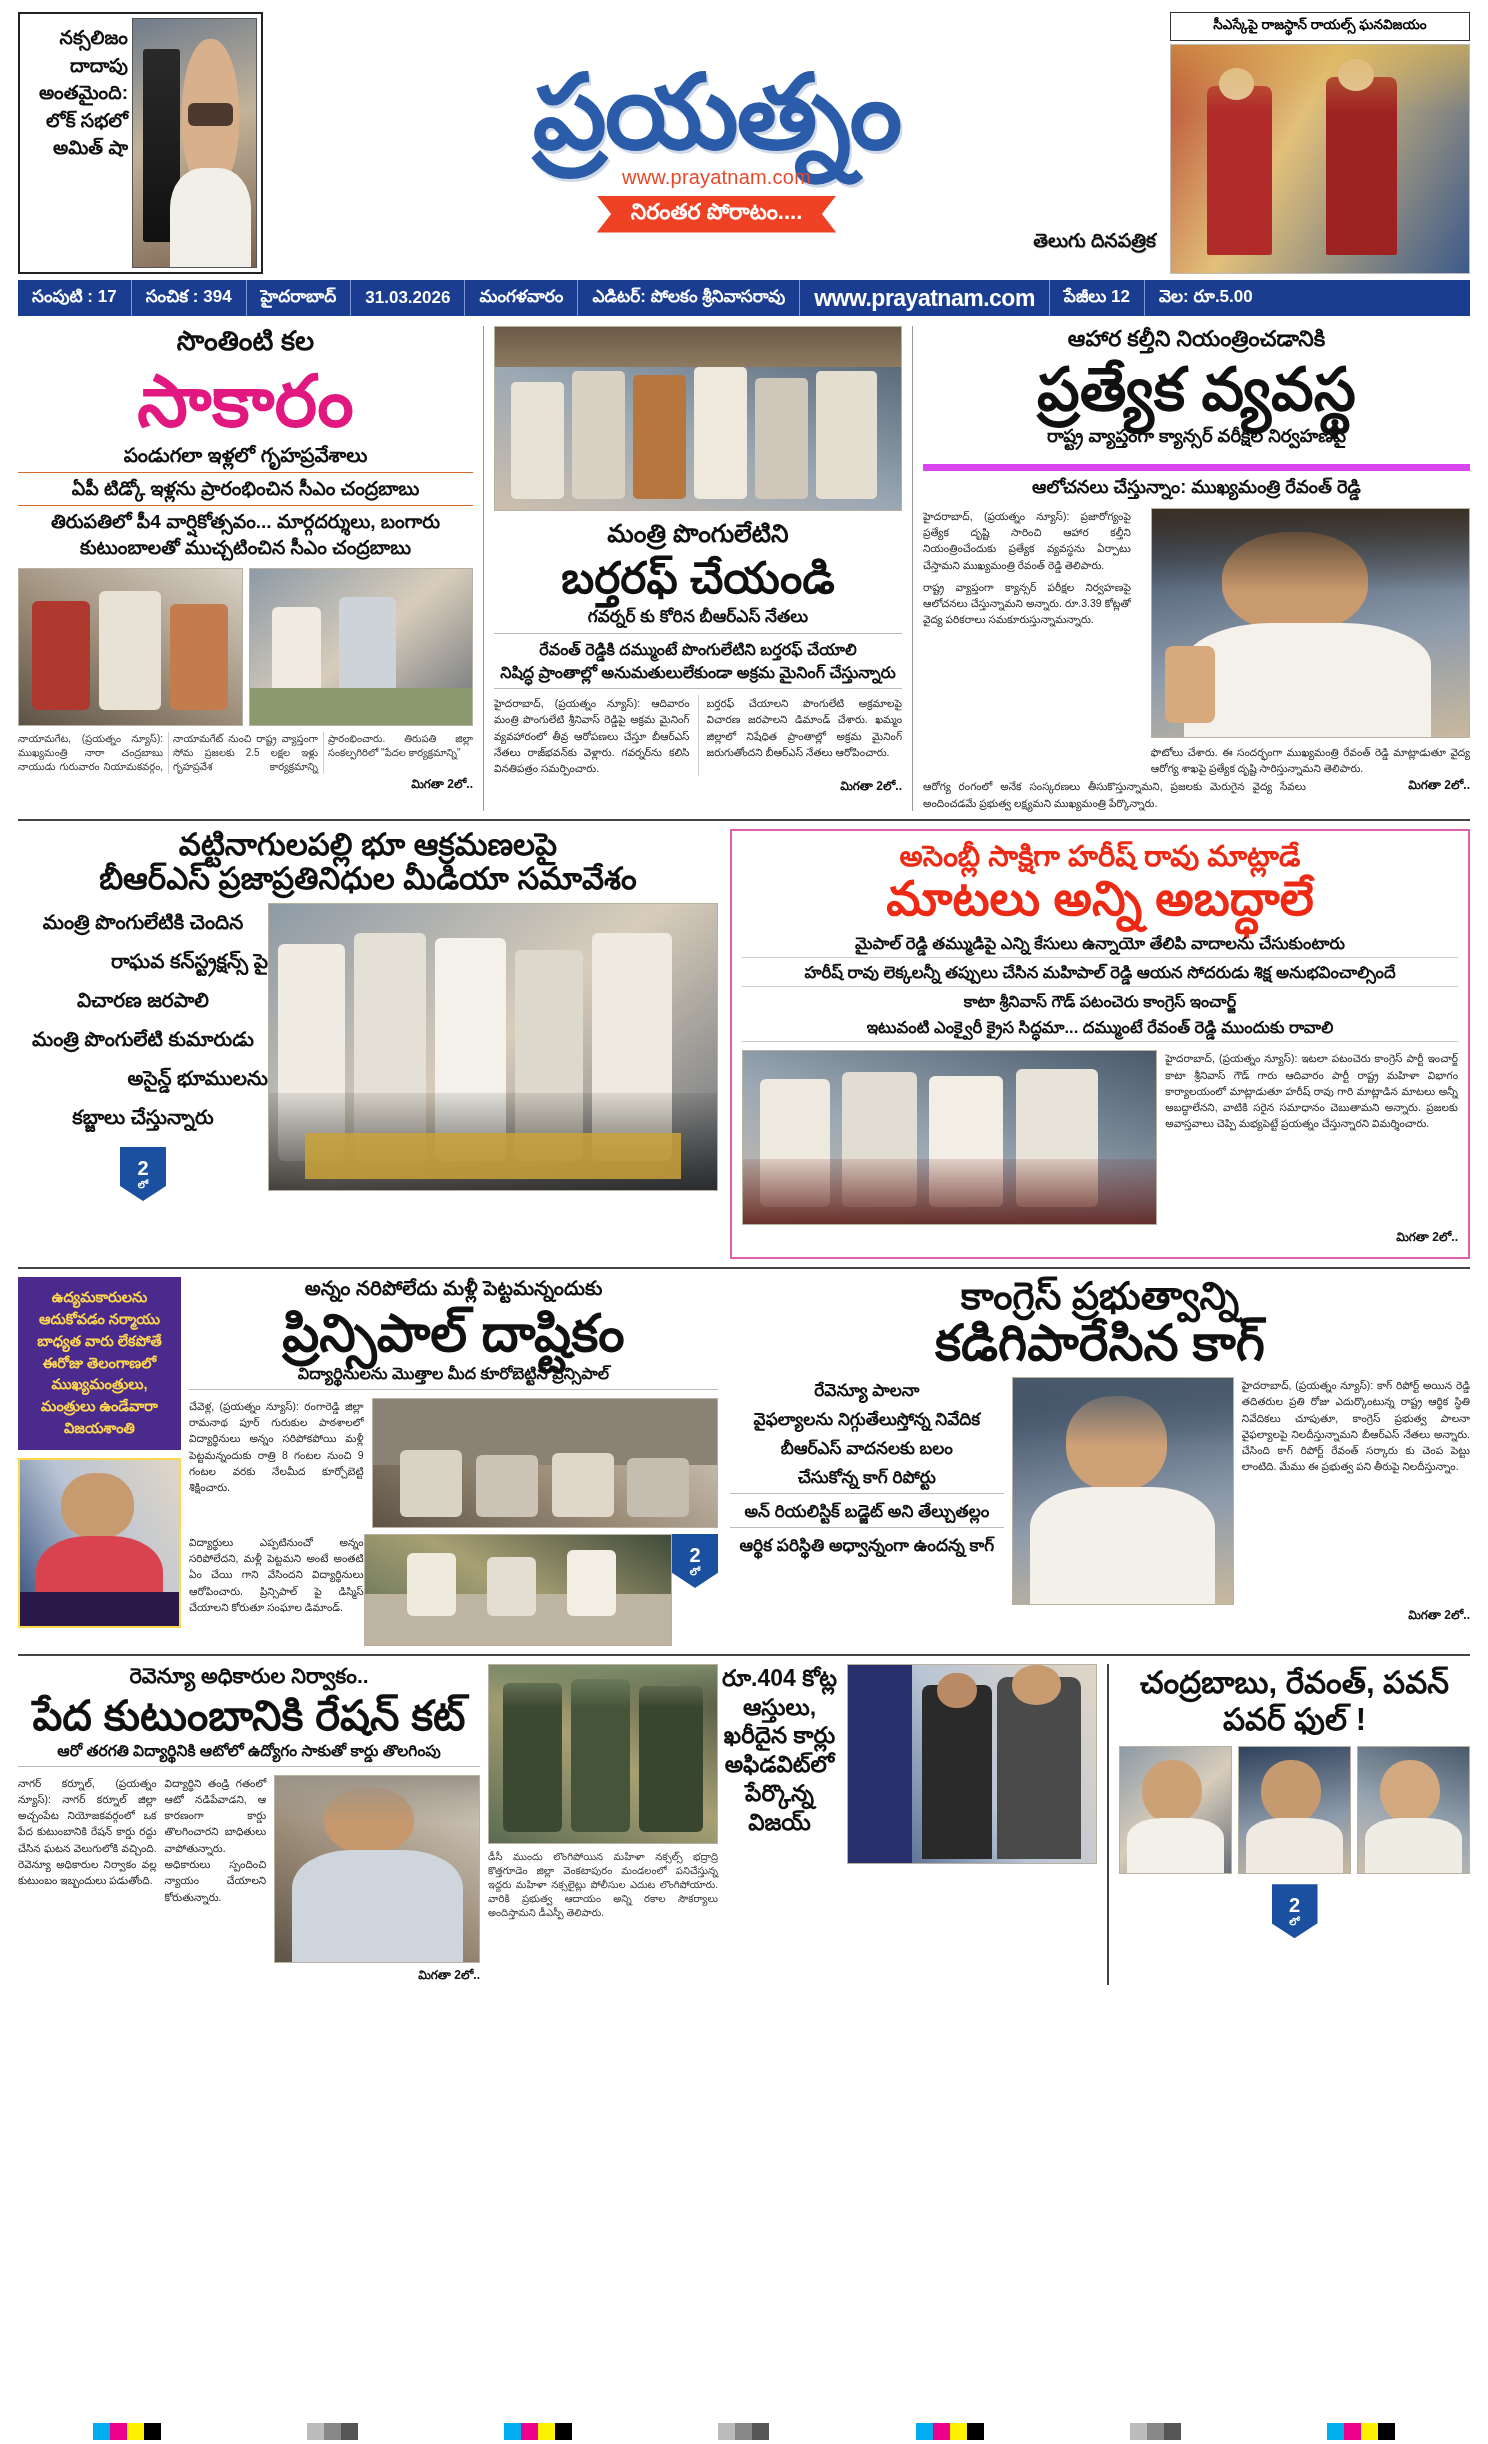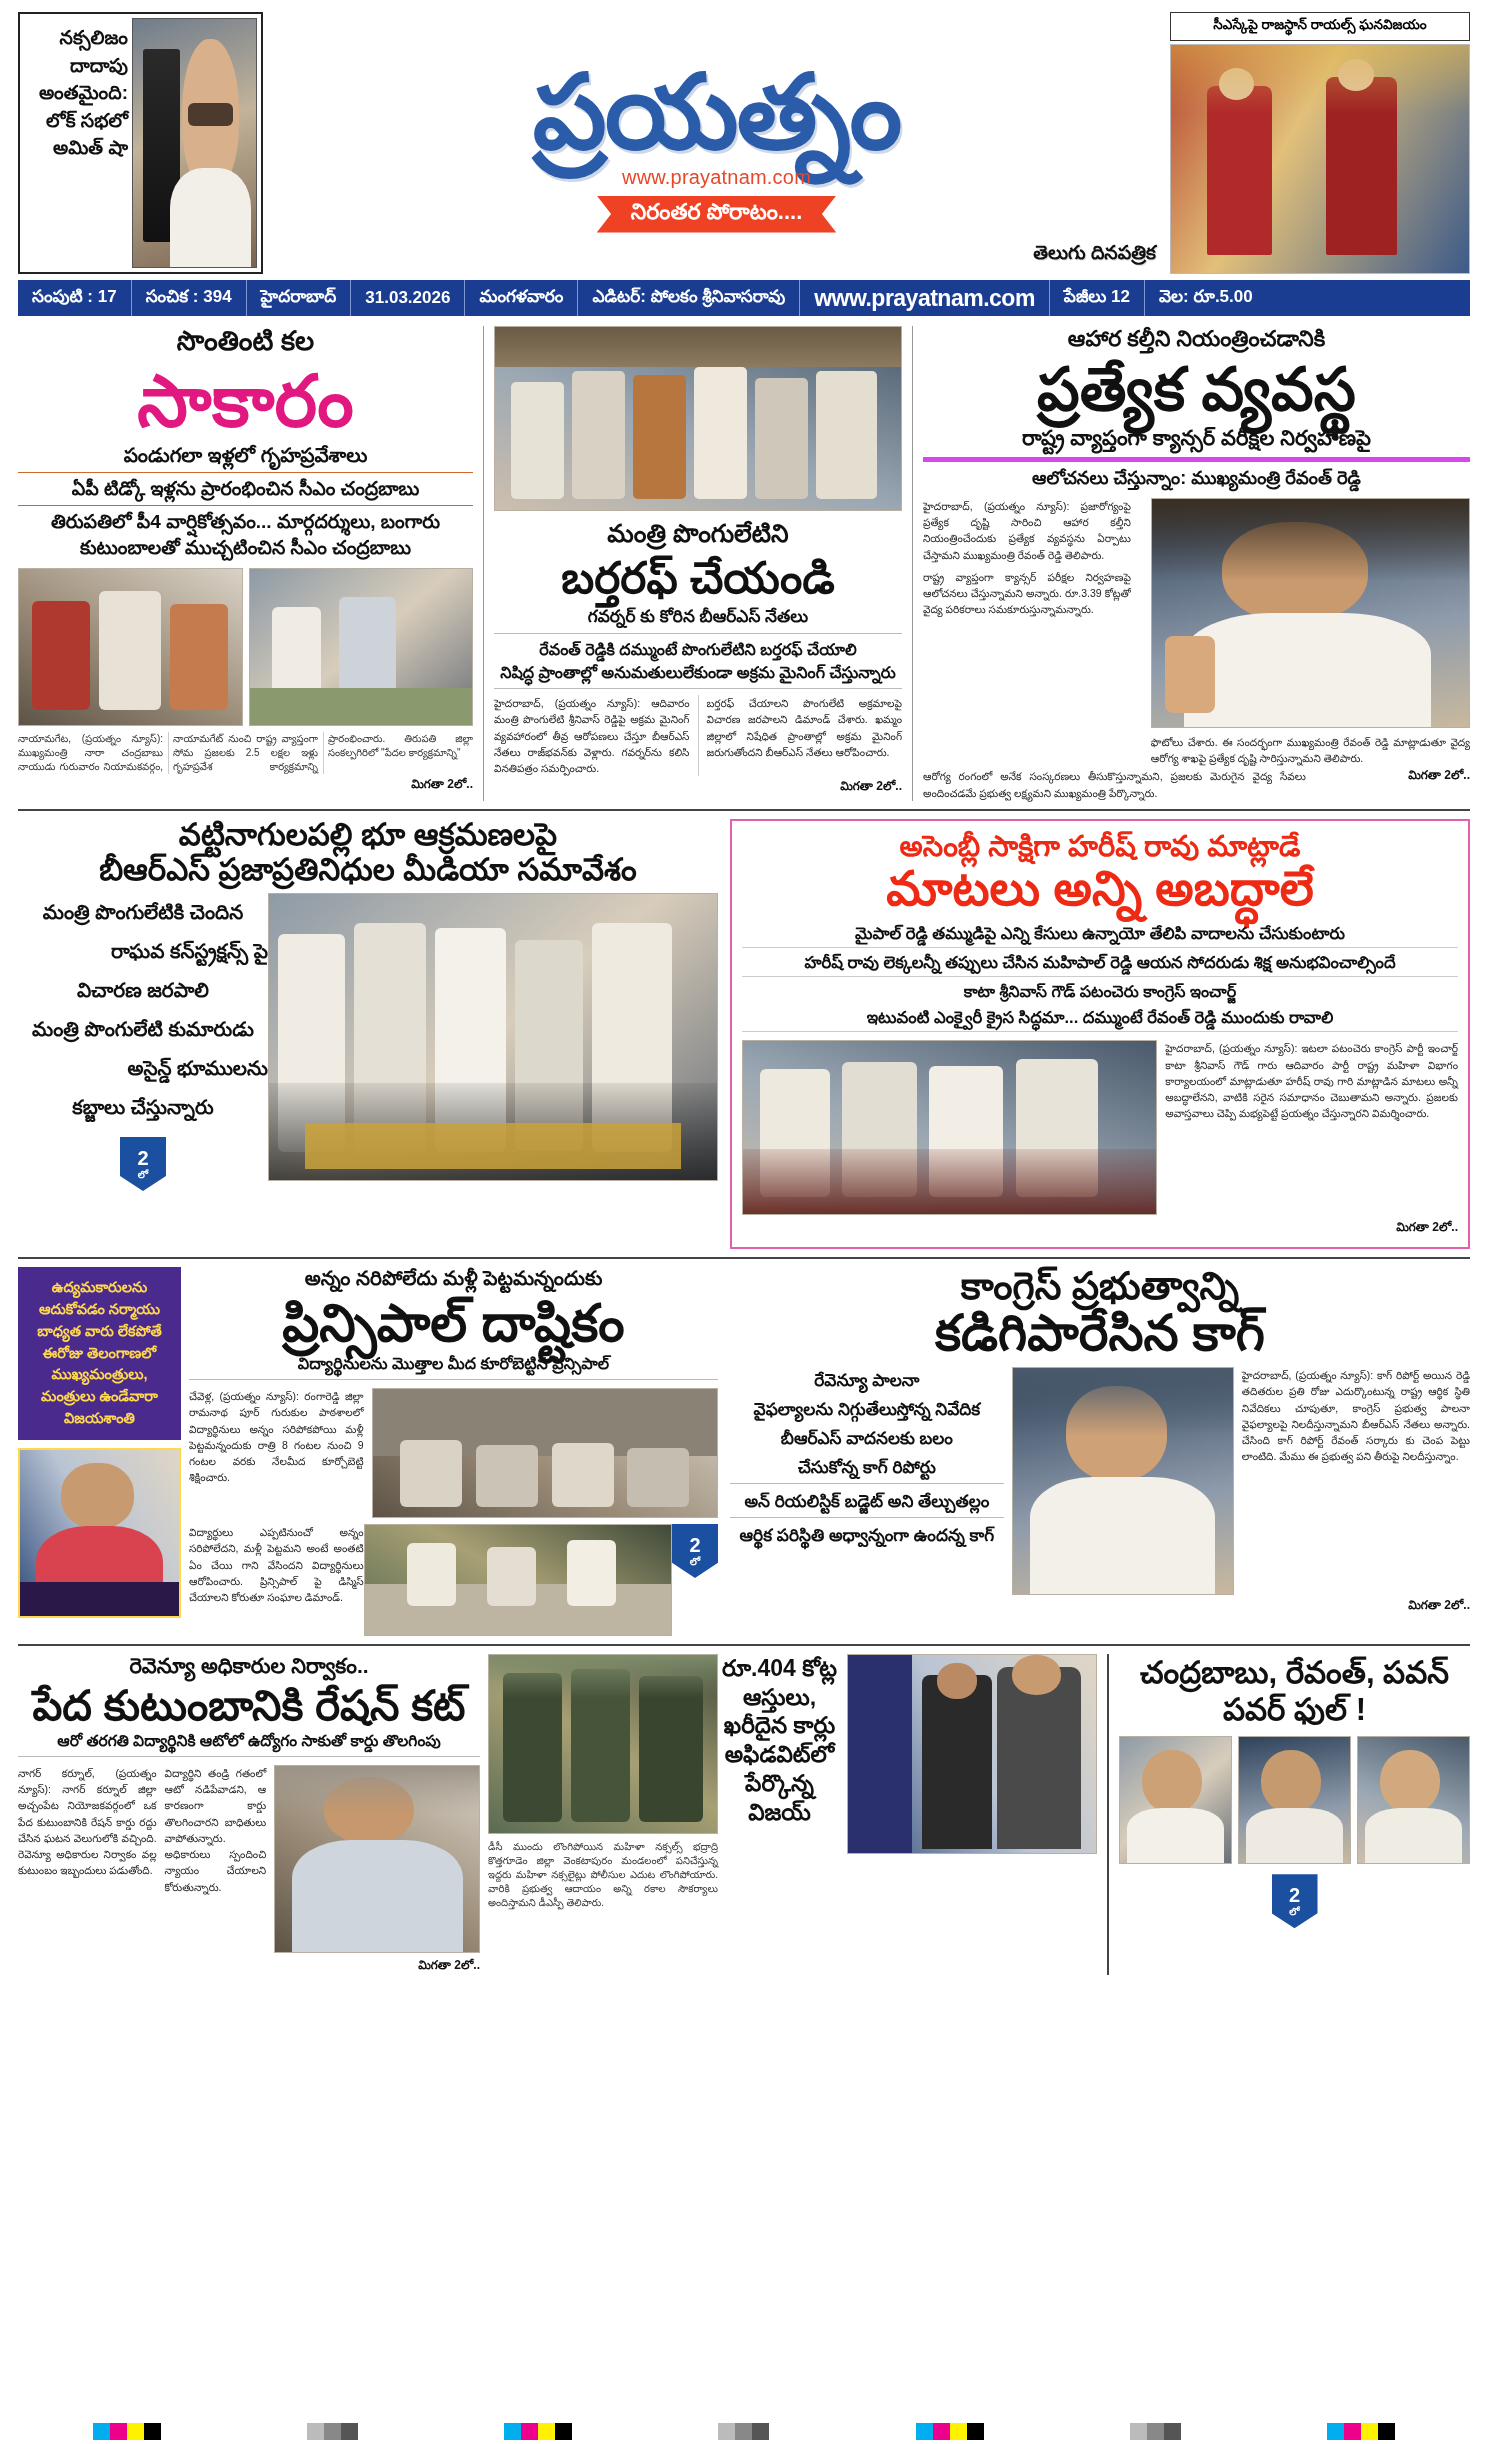--- a/index.html
+++ b/index.html
@@ -19,21 +19,21 @@
                  padding:6px 4px 0 0; color:#111; font-weight:600; }
   .mh-left-photo { flex:1; background:#3a2f26; position:relative; overflow:hidden; border:1px solid #555;}
   .mh-center { flex:1; display:flex; flex-direction:column; align-items:center; justify-content:center;
                position:relative; padding-top:6px;}
   .logo-tel { font-size:104px; line-height:1; font-weight:bold; color:#2a5caa;
               letter-spacing:-2px; text-shadow:2px 3px 0 #cfd8e6; font-family:"Liberation Sans",sans-serif;}
   .logo-site { color:#e8482a; font-size:20px; margin-top:2px; letter-spacing:.2px;}
   .ribbon { background:#ef4123; color:#fff; font-size:22px; font-weight:bold;
             padding:3px 34px; margin-top:7px; position:relative;
             clip-path: polygon(0 0, 100% 0, 94% 50%, 100% 100%, 0 100%, 6% 50%); }
-  .logo-sub { position:absolute; right:6px; bottom:6px; font-size:19px; font-weight:bold;
+  .logo-sub { position:absolute; right:6px; bottom:18px; font-size:19px; font-weight:bold;
               color:#111; text-shadow:1px 1px 0 #ddd;}
   .mh-right { width:300px; display:flex; flex-direction:column; gap:3px;}
   .mh-right-cap { border:1px solid #333; font-size:13.5px; padding:4px 5px; text-align:center;
                   font-weight:600;}
   .mh-right-photo { flex:1; position:relative; overflow:hidden; border:1px solid #bbb;}
 
   
   .infobar { background:#1a3d91; color:#fff; display:flex; align-items:center;
              height:36px; margin-top:6px; font-size:17px; font-weight:bold;}
   .infobar > div { padding:0 14px; border-right:1px solid #7f98d2; white-space:nowrap;
@@ -200,21 +200,21 @@
         <div class="body-txt" style="flex:1;border-left:1px solid #ccc;padding-left:8px">బర్తరఫ్ చేయాలని పొంగులేటి అక్రమాలపై విచారణ జరపాలని డిమాండ్ చేశారు. ఖమ్మం జిల్లాలో నిషేధిత ప్రాంతాల్లో అక్రమ మైనింగ్ జరుగుతోందని బీఆర్ఎస్ నేతలు ఆరోపించారు.</div>
       </div>
       <div style="text-align:right">
         <span class="more">మిగతా 2లో..</span>
       </div>
     </div>
 
     <div class="b1-col3">
       <div class="kicker" style="font-size:22px">ఆహార కల్తీని నియంత్రించడానికి</div>
       <div class="head-xl" style="font-size:60px;margin:2px 0 4px">ప్రత్యేక వ్యవస్థ</div>
-      <div class="subhead" style="font-size:21px;border-bottom:5px solid #d946ef;padding-bottom:4px">రాష్ట్ర వ్యాప్తంగా క్యాన్సర్ వరీక్షల నిర్వహణపై</div>
+      <div class="subhead" style="font-size:18px;border-bottom:7px solid #d946ef;padding-bottom:16px">రాష్ట్ర వ్యాప్తంగా క్యాన్సర్ వరీక్షల నిర్వహణపై</div>
       <div class="subhead" style="font-size:18px;padding-top:4px">ఆలోచనలు చేస్తున్నాం: ముఖ్యమంత్రి రేవంత్ రెడ్డి</div>
 
       <div style="display:flex;gap:20px;margin-top:8px">
         <div style="width:38%">
           <div class="body-txt">హైదరాబాద్, (ప్రయత్నం న్యూస్): ప్రజారోగ్యంపై ప్రత్యేక దృష్టి సారించి ఆహార కల్తీని నియంత్రించేందుకు ప్రత్యేక వ్యవస్థను ఏర్పాటు చేస్తామని ముఖ్యమంత్రి రేవంత్ రెడ్డి తెలిపారు.</div>
           <div class="body-txt" style="margin-top:6px">రాష్ట్ర వ్యాప్తంగా క్యాన్సర్ పరీక్షల నిర్వహణపై ఆలోచనలు చేస్తున్నామని అన్నారు. రూ.3.39 కోట్లతో వైద్య పరికరాలు సమకూరుస్తున్నామన్నారు.</div>
         </div>
         <div style="flex:1">
           <div class="photo ph-e" style="height:230px">
             <div style="position:absolute;left:22%;top:10%;width:46%;height:44%;background:#c99a6e;border-radius:46%"></div>

